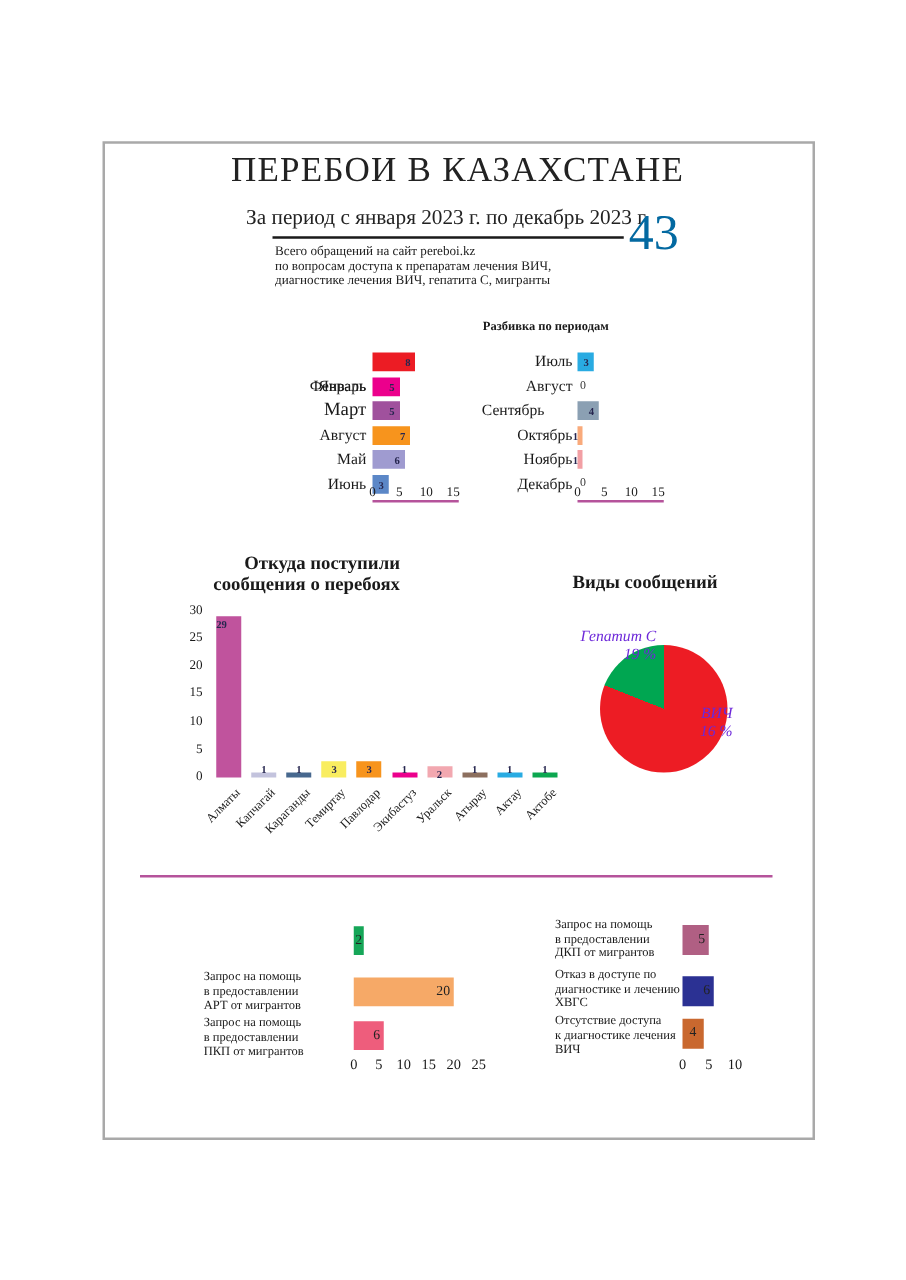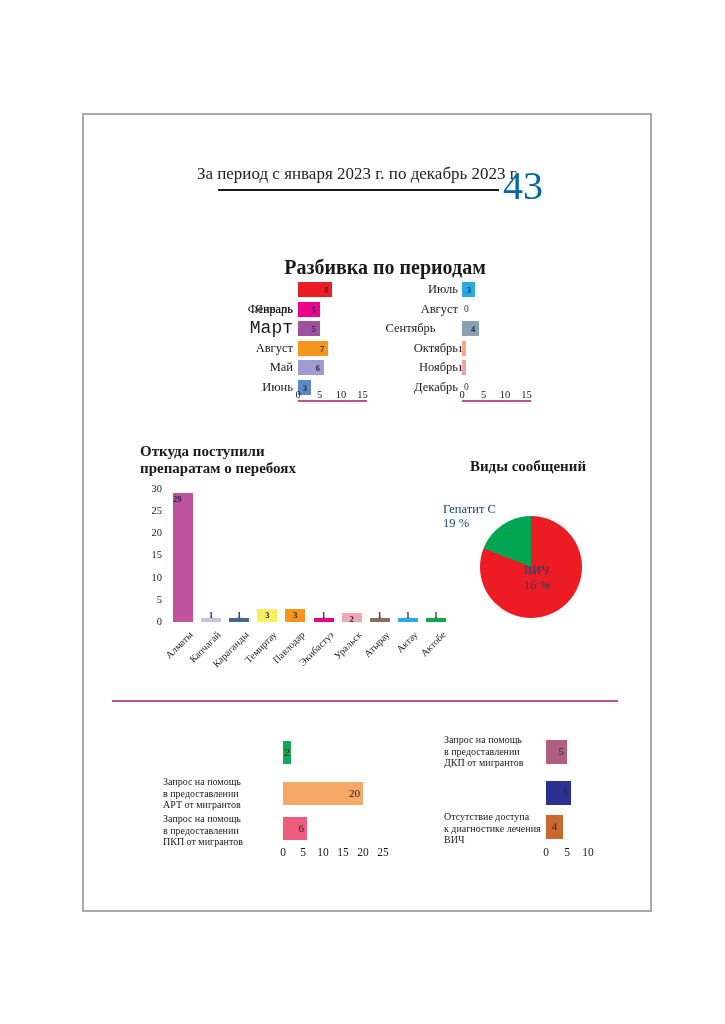--- a/index.html
+++ b/index.html
@@ -8,48 +8,54 @@
   .frame{position:absolute;left:82px;top:113px;width:566px;height:795px;
          border:2px solid #a9a9a9;background:#fff;}
   .page-title{position:absolute;left:82px;top:121px;width:568px;text-align:center;
               font-size:28px;letter-spacing:1px;color:#222;}
   .subtitle{position:absolute;left:158px;top:164px;width:400px;text-align:center;
             font-size:17px;color:#222;}
   .subtitle-underline{position:absolute;left:218px;top:189px;width:281px;height:2px;background:#1a1a1a;}
   .total{position:absolute;left:503px;top:162px;width:60px;font-size:40px;color:#0369a1;}
   .desc{position:absolute;left:220px;top:196px;font-size:10.5px;line-height:11.5px;color:#222;}
   .sec-title{position:absolute;font-weight:bold;color:#1a1a1a;}
-  .periods-title{left:265px;top:256px;width:240px;text-align:center;font-size:20px;}
-  .cities-title{left:140px;top:443px;width:180px;text-align:left;font-size:15px;line-height:17px;}
-  .pie-title{left:448px;top:458px;width:160px;text-align:center;font-size:15px;}
+  .periods-title{left:247px;top:256px;width:240px;text-align:right;font-size:10px;}
+  .cities-title{left:140px;top:443px;width:180px;text-align:right;font-size:15px;line-height:17px;}
+  .pie-title{left:436px;top:458px;width:160px;text-align:center;font-size:15px;}
   .cats-title{left:215px;top:705px;width:300px;text-align:center;font-size:14.5px;}
   .divider{position:absolute;left:112px;top:700px;width:506px;height:2px;background:#b5539b;}
   .pie{position:absolute;left:480px;top:516px;width:102px;height:102px;border-radius:50%;}
-  .pie-label{position:absolute;text-align:left;font-size:12.5px;line-height:13.5px;color:#0c4a6e;}
+  .pie-label{position:absolute;text-align:right;font-size:12.5px;line-height:13.5px;color:#6d28d9;font-style:italic;}
   .pie-label.hep{left:443px;top:503px;width:82px;}
   .pie-label.hiv{left:524px;top:563px;width:62px;line-height:15px;}
   #charts-layer{position:absolute;left:0;top:0;width:725px;height:1024px;}
   #charts-layer div{box-sizing:border-box;}
 </style>
 </head>
 <body>
 
 <div class="page">
   <div class="frame"></div>
 
+  <div class="page-title">ПЕРЕБОИ В КАЗАХСТАНЕ</div>
   <div class="subtitle">За период с января 2023 г. по декабрь 2023 г.</div>
   <div class="subtitle-underline"></div>
   <div class="total">43</div>
 
+  <div class="desc">
+    <div>Всего обращений на сайт pereboi.kz</div>
+    <div>по вопросам доступа к препаратам лечения ВИЧ,</div>
+    <div>диагностике лечения ВИЧ, гепатита С, мигранты</div>
+  </div>
 
   <div class="sec-title periods-title">Разбивка по периодам</div>
 
   <div class="sec-title cities-title">
     <div>Откуда поступили</div>
-    <div>препаратам о перебоях</div>
+    <div>сообщения о перебоях</div>
   </div>
 
   <div class="sec-title pie-title">Виды  сообщений</div>
 
   <div class="pie" id="pie" style="background: conic-gradient(rgb(237, 28, 36) 0deg, rgb(237, 28, 36) 81%, rgb(0, 166, 81) 81%, rgb(0, 166, 81) 100%);"></div>
   <div class="pie-label hep">
     <div>Гепатит С</div>
     <div>19 %</div>
   </div>
   <div class="pie-label hiv">
@@ -59,21 +65,21 @@
 
   <div class="divider"></div>
 
   <div id="charts-layer">
       <div style="position: absolute; left: 198px; top: 282px; width: 95px; height: 15px; line-height: 15px; text-align: right; font-size: 12.5px; margin-top: 20px;">Январь</div>
       <div style="position: absolute; left: 298px; top: 282px; width: 34.4px; height: 15px; background: rgb(236, 28, 36);"></div>
       <div style="position: absolute; left: 321.4px; top: 285px; width: 10px; text-align: center; font-size: 8.5px; font-weight: bold; color: rgb(38, 38, 79);">8</div>
       <div style="position: absolute; left: 198px; top: 301.5px; width: 95px; height: 15px; line-height: 15px; text-align: right; font-size: 12.5px;">Февраль</div>
       <div style="position: absolute; left: 298px; top: 301.5px; width: 21.5px; height: 15px; background: rgb(236, 0, 140);"></div>
       <div style="position: absolute; left: 308.5px; top: 304.5px; width: 10px; text-align: center; font-size: 8.5px; font-weight: bold; color: rgb(38, 38, 79);">5</div>
-      <div style="position: absolute; left: 198px; top: 321px; width: 95px; height: 15px; line-height: 15px; text-align: right; font-size: 18px; font-family: Liberation Mono, monospace;">Март</div>
+      <div style="position: absolute; left: 198px; top: 321px; width: 95px; height: 15px; line-height: 15px; text-align: right; font-size: 15px;">Март</div>
       <div style="position: absolute; left: 298px; top: 321px; width: 21.5px; height: 15px; background: rgb(160, 81, 157);"></div>
       <div style="position: absolute; left: 308.5px; top: 324px; width: 10px; text-align: center; font-size: 8.5px; font-weight: bold; color: rgb(38, 38, 79);">5</div>
       <div style="position: absolute; left: 198px; top: 340.5px; width: 95px; height: 15px; line-height: 15px; text-align: right; font-size: 12.5px;">Август</div>
       <div style="position: absolute; left: 298px; top: 340.5px; width: 30.1px; height: 15px; background: rgb(247, 148, 29);"></div>
       <div style="position: absolute; left: 317.1px; top: 343.5px; width: 10px; text-align: center; font-size: 8.5px; font-weight: bold; color: rgb(38, 38, 79);">7</div>
       <div style="position: absolute; left: 198px; top: 360px; width: 95px; height: 15px; line-height: 15px; text-align: right; font-size: 12.5px;">Май</div>
       <div style="position: absolute; left: 298px; top: 360px; width: 25.8px; height: 15px; background: rgb(159, 155, 208);"></div>
       <div style="position: absolute; left: 312.8px; top: 363px; width: 10px; text-align: center; font-size: 8.5px; font-weight: bold; color: rgb(38, 38, 79);">6</div>
       <div style="position: absolute; left: 198px; top: 379.5px; width: 95px; height: 15px; line-height: 15px; text-align: right; font-size: 12.5px;">Июнь</div>
       <div style="position: absolute; left: 298px; top: 379.5px; width: 12.9px; height: 15px; background: rgb(91, 135, 199);"></div>
@@ -163,20 +169,25 @@
       <div style="position: absolute; left: 335px; top: 846px; width: 16px; text-align: center; font-size: 11.5px;">15</div>
       <div style="position: absolute; left: 355px; top: 846px; width: 16px; text-align: center; font-size: 11.5px;">20</div>
       <div style="position: absolute; left: 375px; top: 846px; width: 16px; text-align: center; font-size: 11.5px;">25</div>
       <div style="position: absolute; left: 444px; top: 734px; width: 104px; font-size: 10px; line-height: 11.5px;">
         <div>Запрос на помощь</div>
         <div>в предоставлении</div>
         <div>ДКП от мигрантов</div>
       </div>
       <div style="position: absolute; left: 546px; top: 740px; width: 21px; height: 24px; background: rgb(176, 95, 131);"></div>
       <div style="position: absolute; top: 745px; font-size: 11px; color: rgb(34, 34, 34); left: 549px; width: 15px; text-align: right;">5</div>
+      <div style="position: absolute; left: 444px; top: 774px; width: 104px; font-size: 10px; line-height: 11.5px;">
+        <div>Отказ в доступе по</div>
+        <div>диагностике и лечению</div>
+        <div>ХВГС</div>
+      </div>
       <div style="position: absolute; left: 546px; top: 781px; width: 25.2px; height: 24px; background: rgb(43, 49, 147);"></div>
       <div style="position: absolute; top: 786px; font-size: 11px; color: rgb(34, 34, 34); left: 553.2px; width: 15px; text-align: right;">6</div>
       <div style="position: absolute; left: 444px; top: 811px; width: 104px; font-size: 10px; line-height: 11.5px;">
         <div>Отсутствие доступа</div>
         <div>к диагностике лечения</div>
         <div>ВИЧ</div>
       </div>
       <div style="position: absolute; left: 546px; top: 815px; width: 16.8px; height: 24px; background: rgb(201, 104, 47);"></div>
       <div style="position: absolute; top: 820px; font-size: 11px; color: rgb(34, 34, 34); left: 548.4px; width: 12px; text-align: center;">4</div>
       <div style="position: absolute; left: 538px; top: 846px; width: 16px; text-align: center; font-size: 11.5px;">0</div>

